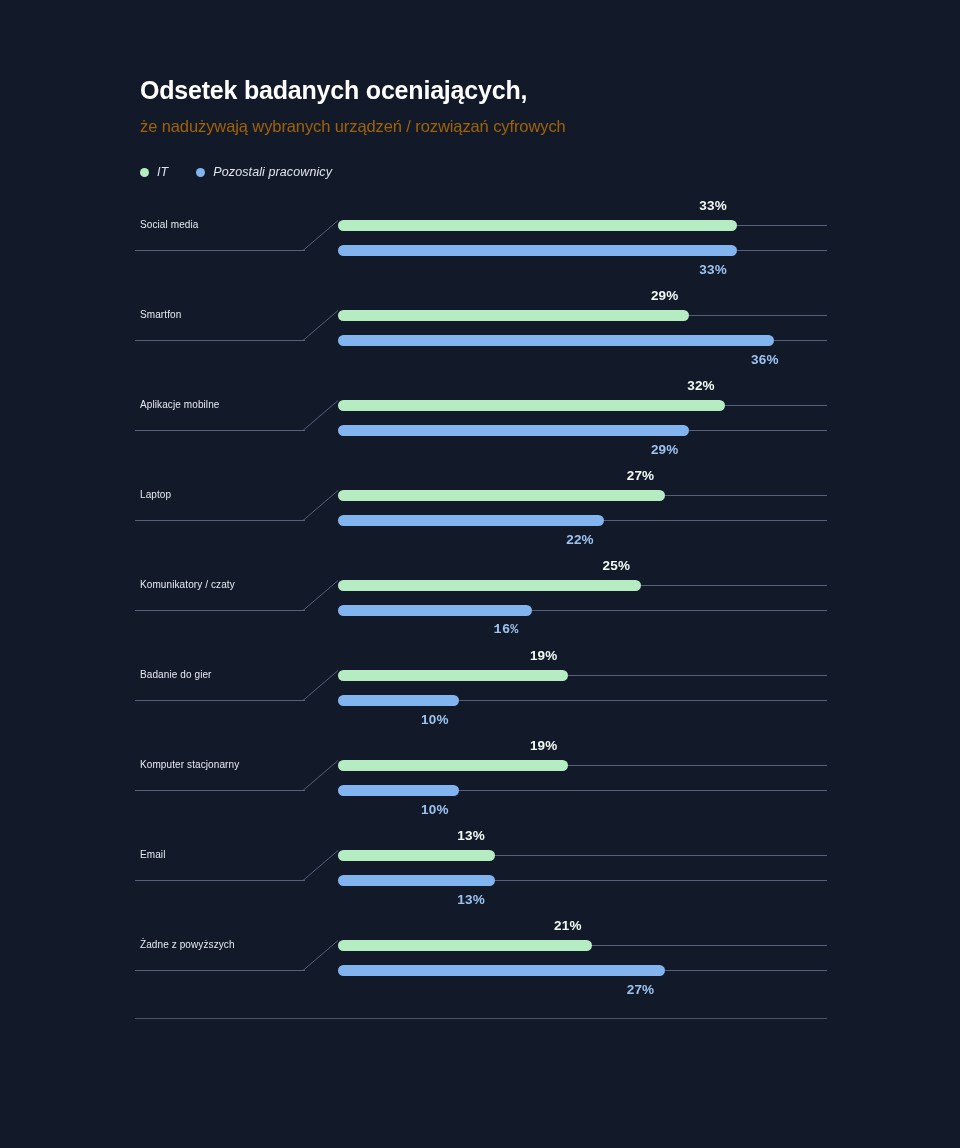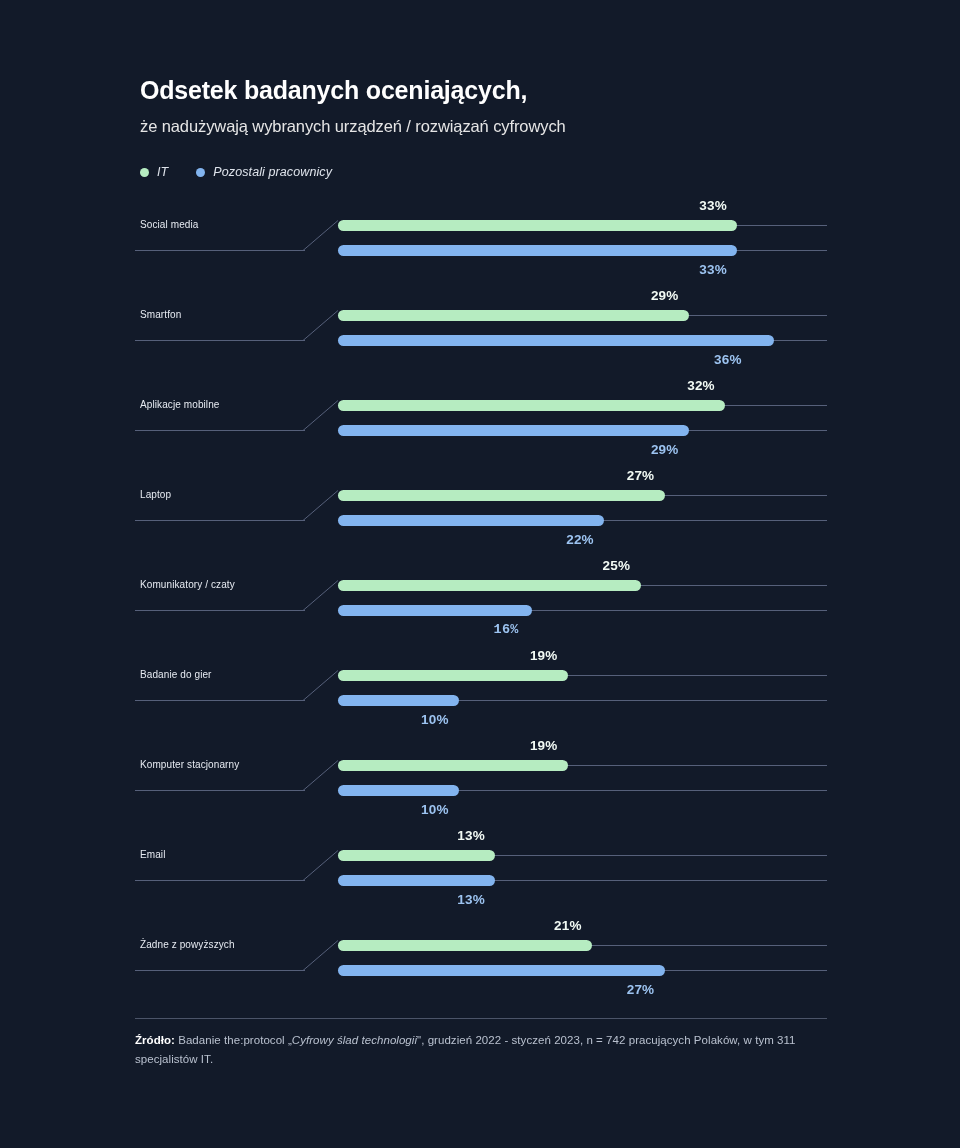--- a/index.html
+++ b/index.html
@@ -28,21 +28,21 @@
     font-weight: bold;
     color: #ffffff;
     letter-spacing: -0.2px;
     line-height: 1.2;
   }
 
   .chart-subtitle {
     margin-top: 11px;
     font-size: 16.5px;
     font-weight: normal;
-    color: #e5e5e5;
+    color: #a16207;
     letter-spacing: -0.1px;
     line-height: 1.25;
   }
 
   
   .legend {
     position: absolute;
     left: 140px;
     top: 165px;
     display: flex;
@@ -201,21 +201,21 @@
           <svg width="36" height="31" viewBox="0 0 36 31">
             <line x1="0" y1="30.5" x2="35" y2="0.5" stroke="#56607a" stroke-width="1"></line>
           </svg>
         </div>
         <div class="cat-label">Smartfon</div>
         <div class="track green"></div>
         <div class="bar green" style="width: 350.9px; background: rgb(182, 236, 193);"></div>
         <div class="value green" style="left: 650.9px;">29%</div>
         <div class="track blue"></div>
         <div class="bar blue" style="width: 435.6px; background: rgb(130, 180, 239);"></div>
-        <div class="value blue" style="left: 714px;">36%</div>
+        <div class="value blue" style="left: 751px;">36%</div>
       </div>
       <div class="group">
         <div class="baseline"></div>
         <div class="connector">
           <svg width="36" height="31" viewBox="0 0 36 31">
             <line x1="0" y1="30.5" x2="35" y2="0.5" stroke="#56607a" stroke-width="1"></line>
           </svg>
         </div>
         <div class="cat-label">Aplikacje mobilne</div>
         <div class="track green"></div>
@@ -312,17 +312,14 @@
         <div class="bar green" style="width: 254.1px; background: rgb(182, 236, 193);"></div>
         <div class="value green" style="left: 554.1px;">21%</div>
         <div class="track blue"></div>
         <div class="bar blue" style="width: 326.7px; background: rgb(130, 180, 239);"></div>
         <div class="value blue" style="left: 626.7px;">27%</div>
       </div>
     </div>
 
   <div class="footer-rule"></div>
 
-  <div class="footnote">
-    <b>Źródło:</b><span> Badanie the:protocol „</span><i>Cyfrowy ślad technologii</i><span>", grudzień 2022 - styczeń 2023, n = 742 pracujących Polaków, w tym 311 specjalistów IT.</span>
-  </div>
 
 </div>
 
 </body></html>

